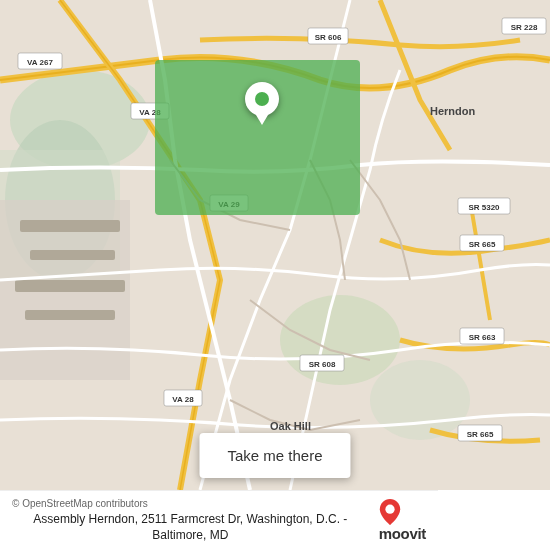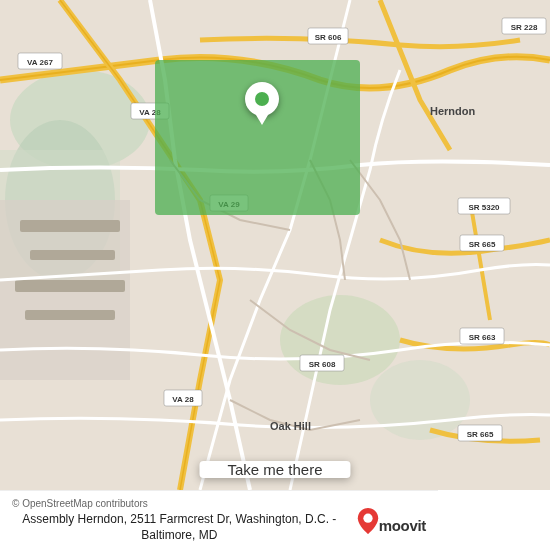--- a/index.html
+++ b/index.html
@@ -81,21 +81,21 @@
 
     
     .take-me-there-btn {
       position: absolute;
       bottom: 12px;
       left: 50%;
       transform: translateX(-50%);
       background: white;
       border: none;
       border-radius: 4px;
-      padding: 0 28px;
+      padding: 14px 28px;
       font-size: 15px;
       font-weight: 500;
       color: #333;
       cursor: pointer;
       box-shadow: 0 2px 8px rgba(0,0,0,0.3);
       white-space: nowrap;
       z-index: 20;
     }
 
     
@@ -125,23 +125,24 @@
     .address-text {
       font-size: 12px;
       color: #222;
       font-weight: 400;
       line-height: 1.3;
       text-align: center;
     }
 
     .moovit-logo {
       display: flex;
-      align-items: flex-end;
+      align-items: flex-start;
       flex-shrink: 0;
       margin-left: 10px;
+      flex-direction: column;
     }
 
     .moovit-pin-icon {
       width: 22px;
       height: 26px;
     }
 
     .moovit-text {
       font-size: 15px;
       font-weight: bold;

